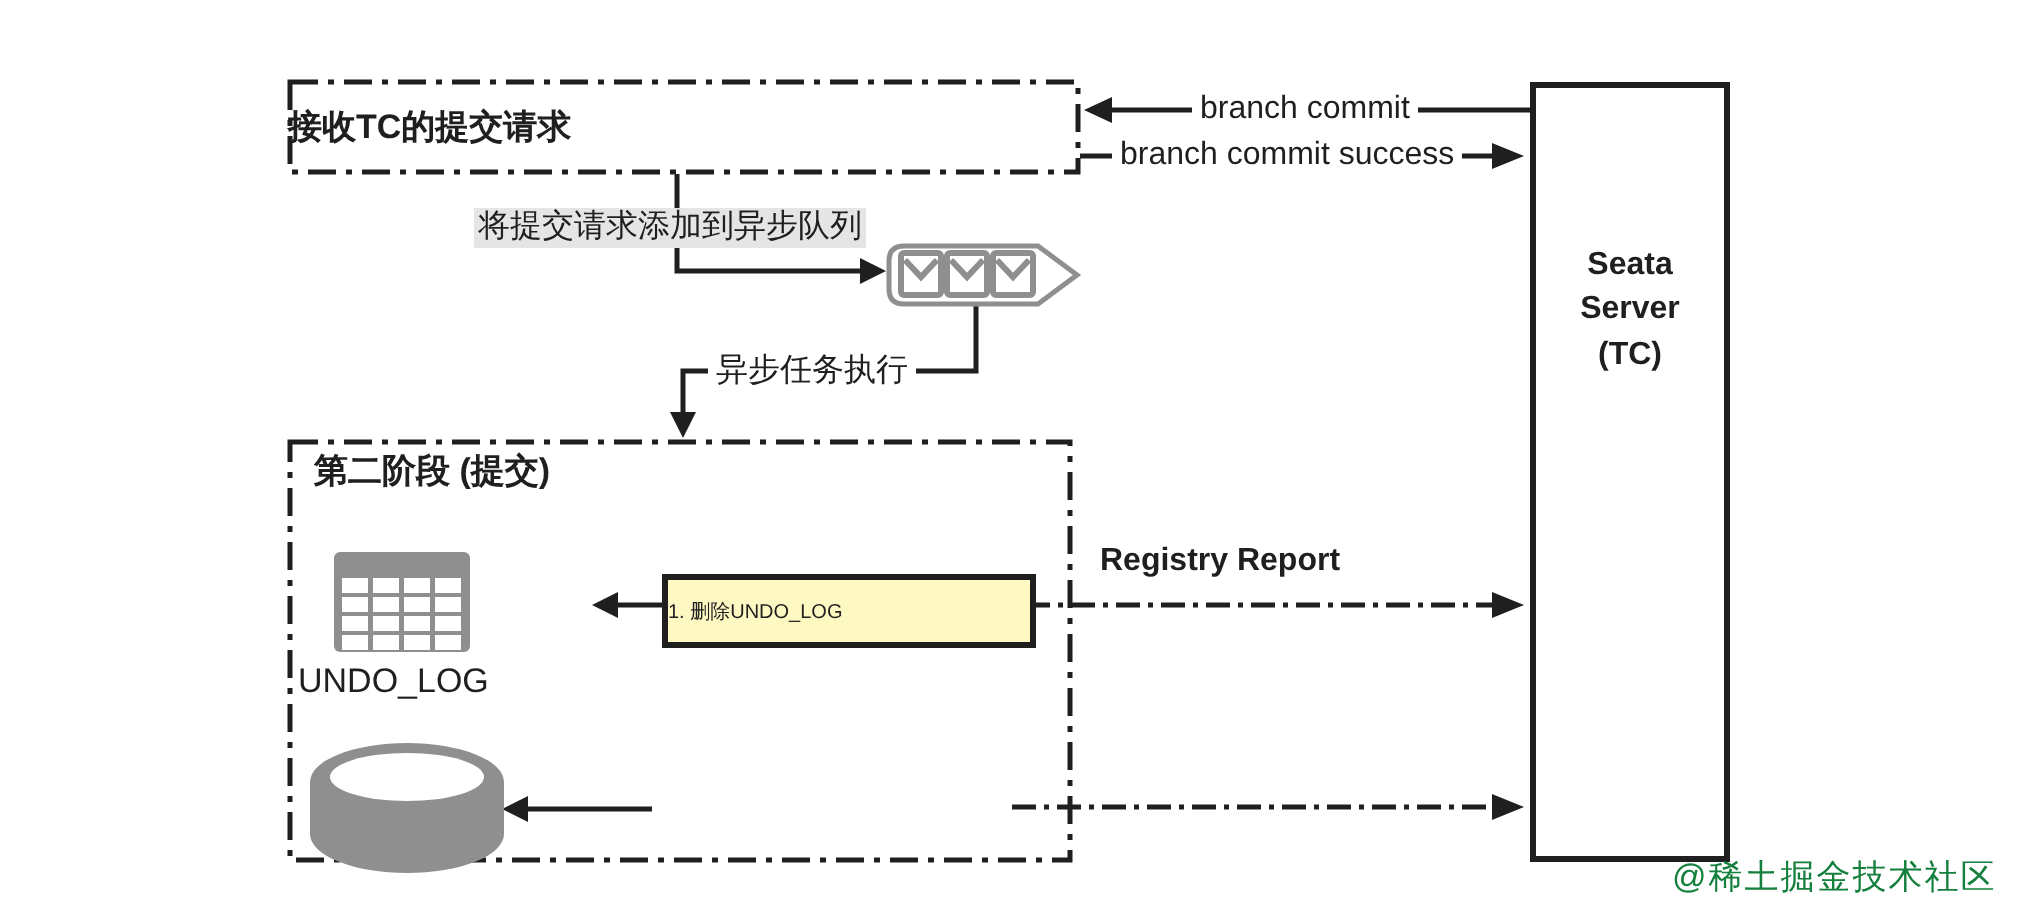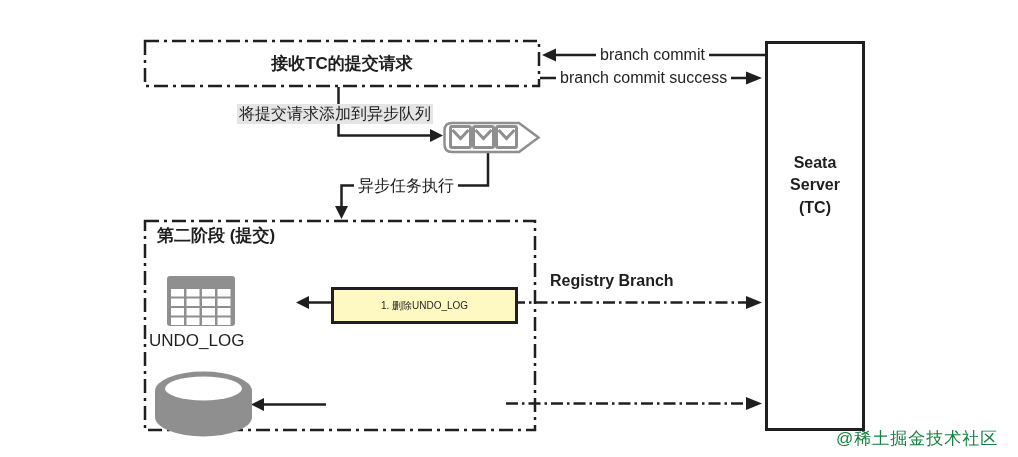--- a/index.html
+++ b/index.html
@@ -9,30 +9,30 @@
     background:#ffffff;
     font-family:"Liberation Sans","DejaVu Sans",sans-serif;
     color:#1f1f1f;
     overflow:hidden;
   }
   #lines{position:absolute;left:0;top:0;}
   .abs{position:absolute;}
   .lbl{position:absolute;font-size:16px;line-height:20px;white-space:nowrap;}
   .lbl.onLine{background:#ffffff;padding:0 4px;}
   .bold{font-weight:bold;}
-  .boxText{display:flex;align-items:center;justify-content:center;text-align:center;}
+  .boxText{display:flex;align-items:center;justify-content:flex-start;text-align:center;}
   #top-box{left:144px;top:40px;width:396px;height:47px;font-size:17px;font-weight:bold;}
   #step1-box{left:331px;top:287px;width:181px;height:31px;border:3px solid #1f1f1f;background:#fef9c3;font-size:10px;}
   #step2-box{left:326px;top:389px;width:180px;height:31px;border:2px solid #1f1f1f;background:#fff;font-size:16px;}
   #seata-box{
     left:765px;top:41px;width:100px;height:390px;
     border:3px solid #1f1f1f;background:#fff;
     font-size:16px;font-weight:bold;text-align:center;
     white-space:pre-line;line-height:1.4;
-    box-sizing:border-box;padding-top:108px;
+    box-sizing:border-box;padding-top:78px;
   }
   #phase-title{left:157px;top:226px;font-size:17px;font-weight:bold;}
   #undo-log-label{left:149px;top:331px;font-size:17px;}
   #lbl-add-queue{left:237px;top:104px;background:#e5e5e5;padding:0 2px;}
   #lbl-async{left:354px;top:176px;}
   #lbl-branch-commit{left:596px;top:45px;}
   #lbl-branch-commit-success{left:556px;top:68px;}
   #lbl-registry{left:550px;top:271px;}
   #lbl-report{left:550px;top:368px;}
   #watermark{left:836px;top:429px;font-size:17px;color:#15803d;letter-spacing:1px;}
@@ -132,21 +132,21 @@
 
   <div id="lbl-branch-commit-success" class="lbl onLine">branch commit success</div>
 
   <div id="undo-log-label" class="lbl">UNDO_LOG</div>
 
   <div id="step1-box" class="abs boxText">
     <span>1. 删除UNDO_LOG</span>
   </div>
 
 
-  <div id="lbl-registry" class="lbl bold">Registry Branch</div>
+  <div id="lbl-registry" class="lbl bold">Registry Report</div>
 
 
   <div id="seata-box" class="abs">Seata
 Server
 (TC)</div>
 
   <div id="watermark" class="lbl">@稀土掘金技术社区</div>
 </div>
 
 </body></html>

